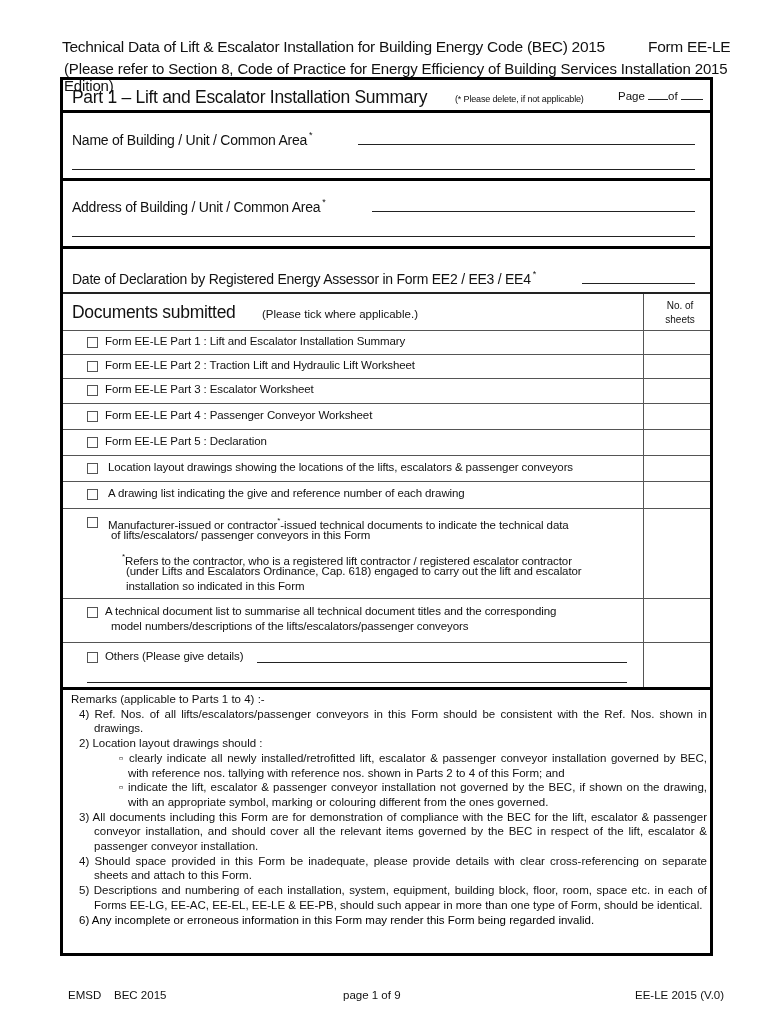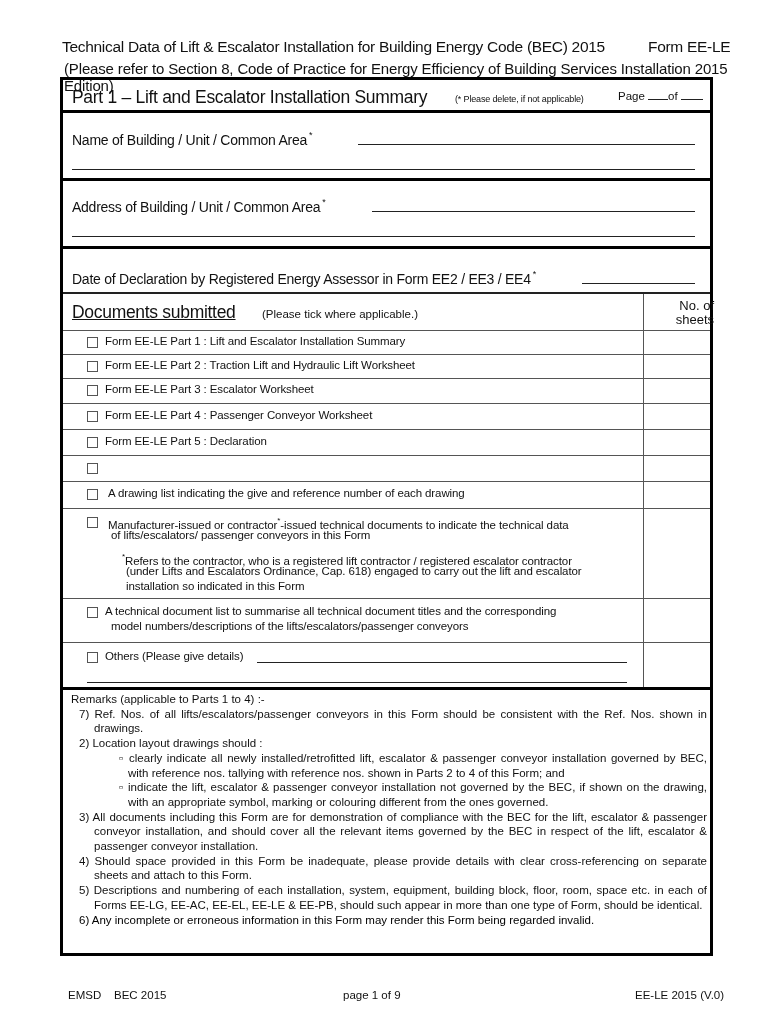--- a/index.html
+++ b/index.html
@@ -17,23 +17,23 @@
 
   .part-title { position: absolute; left: 9px; top: 7px; font-size: 17.5px; letter-spacing: -0.3px; }
   .part-note { position: absolute; left: 392px; top: 14px; font-size: 9px; letter-spacing: -0.15px; }
   .page-of { position: absolute; left: 555px; top: 9px; font-size: 11.5px; }
   .blank { display: inline-block; border-bottom: 1px solid #222; height: 11px; vertical-align: baseline; }
 
   .field-label { position: absolute; left: 9px; font-size: 14px; letter-spacing: -0.25px; }
   .field-label sup { font-size: 9px; vertical-align: 7px; margin-left: 2px; }
   .field-line { position: absolute; height: 1px; background: #222; }
 
-  .doc-title { position: absolute; left: 9px; top: 222px; font-size: 17.5px; letter-spacing: -0.3px; text-decoration: underline; }
+  .doc-title { position: absolute; left: 9px; top: 222px; font-size: 17.5px; letter-spacing: -0.3px; }
   .doc-hint { position: absolute; left: 199px; top: 228px; font-size: 11.5px; }
-  .col-head { position: absolute; left: 583px; top: 219px; width: 68px; text-align: right; font-size: 13px; line-height: 14px; }
+  .col-head { position: absolute; left: 583px; top: 219px; width: 68px; text-align: center; font-size: 10px; line-height: 14px; }
   .col-div { position: absolute; left: 580px; width: 1px; background: #555; }
 
   .row { position: absolute; left: 0; width: 580px; text-decoration: underline; }
   .cb { position: absolute; width: 11px; height: 11px; border: 1px solid #555; background: #fff; }
   .row-text { position: absolute; font-size: 11.5px; line-height: 15px; letter-spacing: -0.1px; }
   .row-text sup { font-size: 8px; vertical-align: 6px; }
 
   .remarks { position: absolute; left: 8px; top: 612px; width: 636px; font-size: 11.5px; line-height: 14.7px; }
   .rm-item { position: relative; padding-left: 23px; text-indent: -15px; text-align: justify; }
   .rm-sub { position: relative; padding-left: 57px; text-indent: -9px; text-align: justify; }
@@ -119,20 +119,21 @@
     <span class="row-text" style="left:42px; top:5px">Form EE-LE Part 4 : Passenger Conveyor Worksheet</span>
   </div>
 
   <div class="row" style="top:349px; height:26px">
     <span class="cb" style="left:24px; top:8px"></span>
     <span class="row-text" style="left:42px; top:5px">Form EE-LE Part 5 : Declaration</span>
   </div>
 
   <div class="row" style="top:375px; height:26px">
     <span class="cb" style="left:24px; top:8px"></span>
+    <span class="row-text" style="left:45px; top:5px">Location layout drawings showing the locations of the lifts, escalators &amp; passenger conveyors</span>
   </div>
 
   <div class="row" style="top:401px; height:27px">
     <span class="cb" style="left:24px; top:8px"></span>
     <span class="row-text" style="left:45px; top:5px">A drawing list indicating the give and reference number of each drawing</span>
   </div>
 
   <div class="row" style="top:428px; height:90px">
     <span class="cb" style="left:24px; top:9px"></span>
     <span class="row-text" style="left:45px; top:5px">
@@ -156,21 +157,21 @@
   <div class="row" style="top:518px; height:44px">
     <span class="cb" style="left:24px; top:9px"></span>
     <span class="row-text" style="left:42px; top:6px">A technical document list to summarise all technical document titles and the corresponding</span>
     <span class="row-text" style="left:48px; top:21px">model numbers/descriptions of the lifts/escalators/passenger conveyors</span>
   </div>
 
   <div style="position:absolute; left:581px; top:250px; width:69px; height:357px"></div>
 
   <div class="remarks">
     <div>Remarks (applicable to Parts 1 to 4) :-</div>
-    <div class="rm-item">7) Ref. Nos. of all lifts/escalators/passenger conveyors in this Form should be consistent with the Ref. Nos. shown in drawings.</div>
+    <div class="rm-item">4) Ref. Nos. of all lifts/escalators/passenger conveyors in this Form should be consistent with the Ref. Nos. shown in drawings.</div>
     <div class="rm-item">2) Location layout drawings should :</div>
     <div class="rm-sub">▫ clearly indicate all newly installed/retrofitted lift, escalator &amp; passenger conveyor installation governed by BEC, with reference nos. tallying with reference nos. shown in Parts 2 to 4 of this Form; and</div>
     <div class="rm-sub">▫ indicate the lift, escalator &amp; passenger conveyor installation not governed by the BEC, if shown on the drawing, with an appropriate symbol, marking or colouring different from the ones governed.</div>
     <div class="rm-item">3) All documents including this Form are for demonstration of compliance with the BEC for the lift, escalator &amp; passenger conveyor installation, and should cover all the relevant items governed by the BEC in respect of the lift, escalator &amp; passenger conveyor installation.</div>
     <div class="rm-item">4) Should space provided in this Form be inadequate, please provide details with clear cross-referencing on separate sheets and attach to this Form.</div>
     <div class="rm-item">5) Descriptions and numbering of each installation, system, equipment, building block, floor, room, space etc. in each of Forms EE-LG, EE-AC, EE-EL, EE-LE &amp; EE-PB, should such appear in more than one type of Form, should be identical.</div>
     <div class="rm-item rm-last">
       <span>6)</span>
       <span>Any incomplete or erroneous information in this Form may render this Form being regarded invalid.</span>
     </div>

